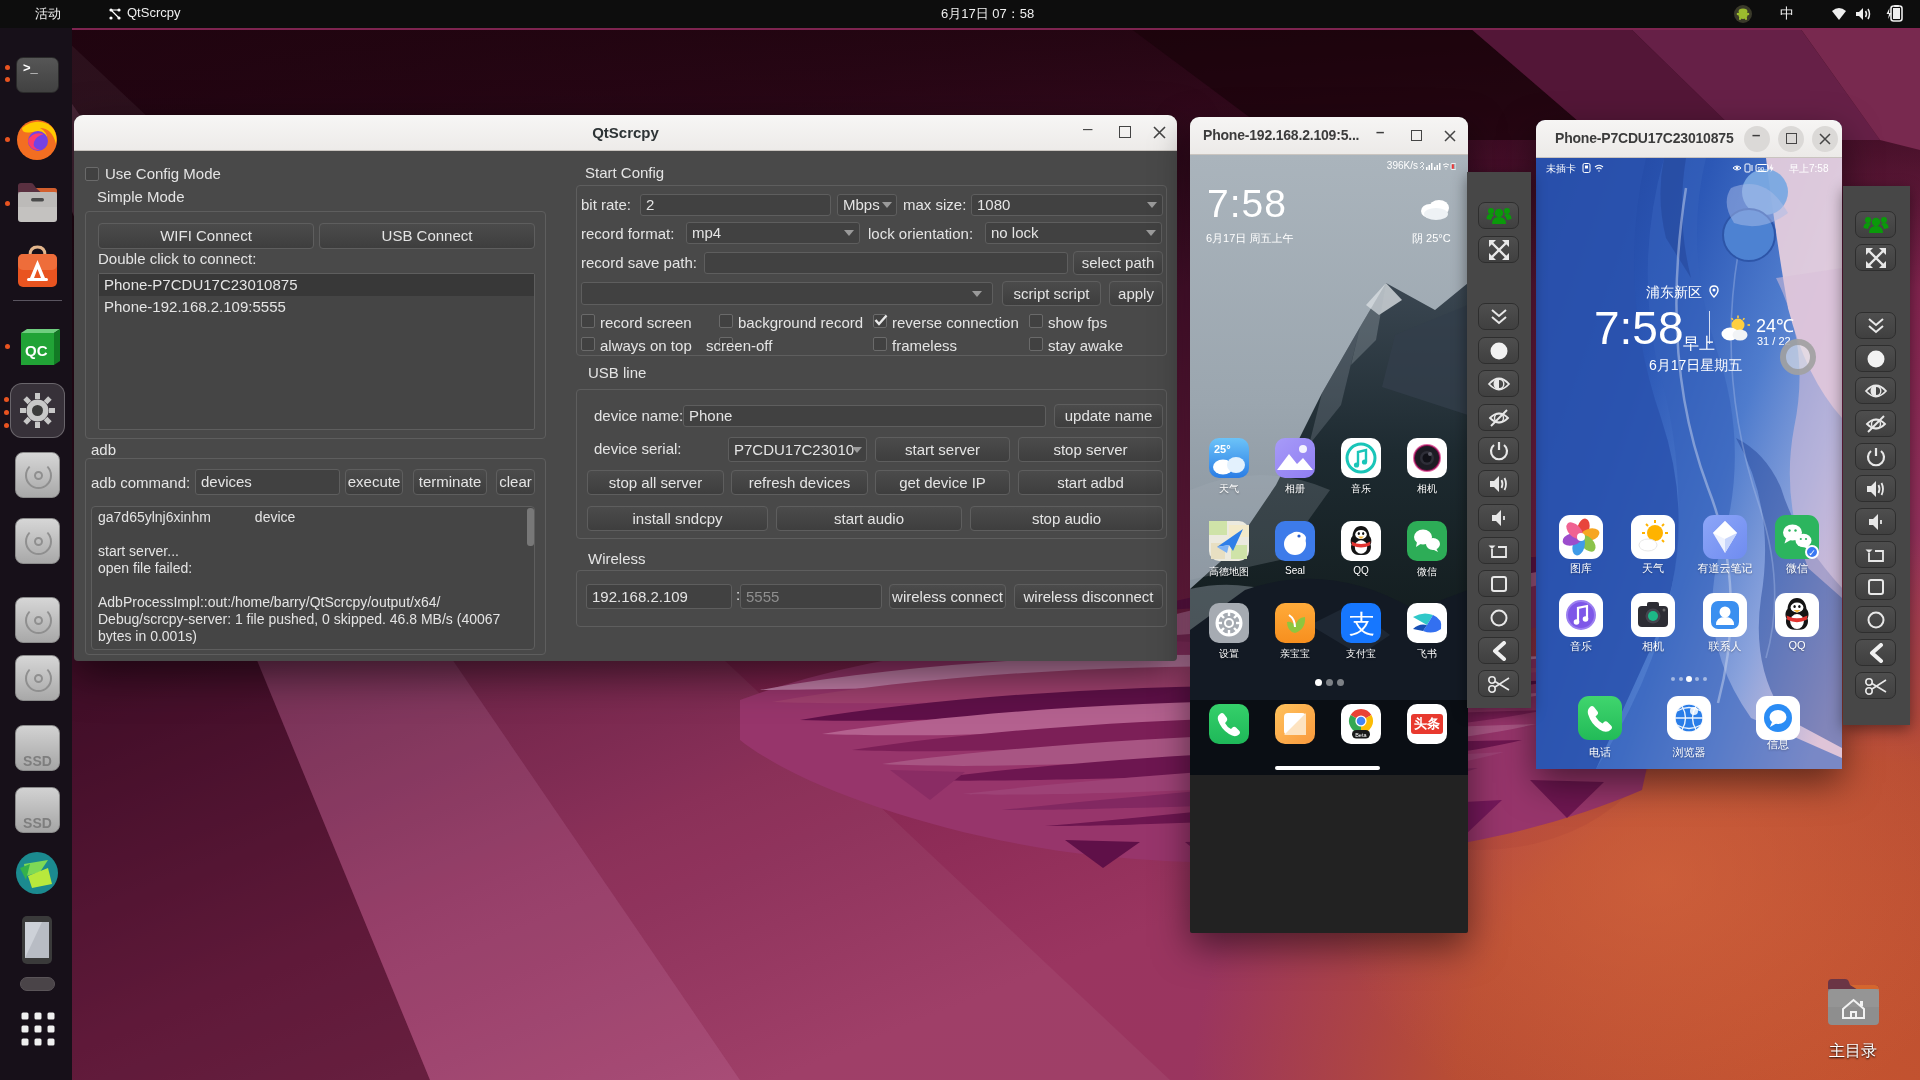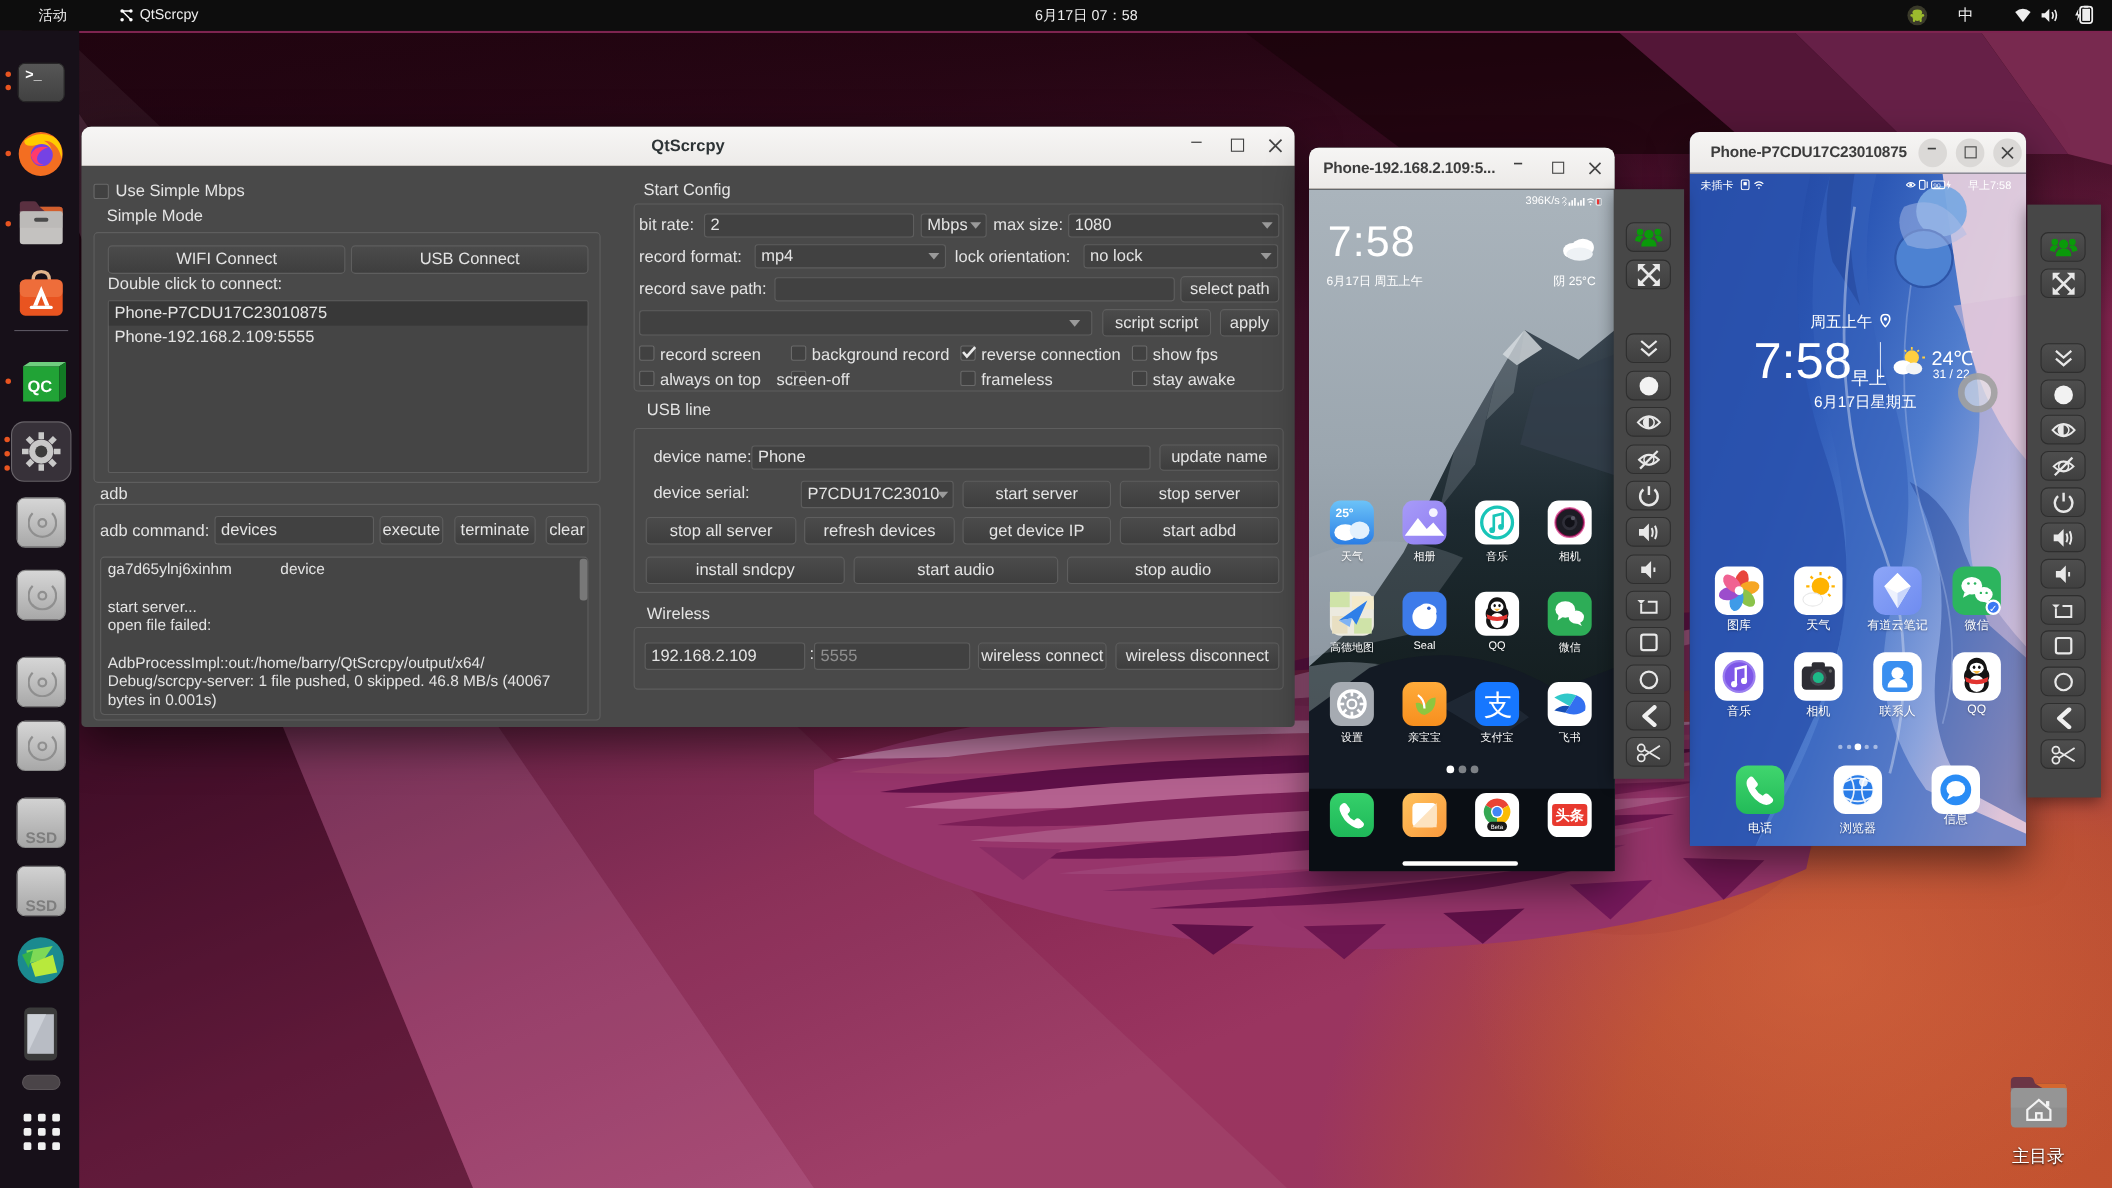--- a/index.html
+++ b/index.html
@@ -230,21 +230,21 @@
 <div class="win-h" style="height:36px">
 <div style="text-align:center;font-weight:bold;font-size:15px;color:#2e3436;line-height:35px">QtScrcpy</div>
 <div class="wbtn" style="left:1009px;top:4px;font-size:17px;color:#444">–</div>
 <div class="abs" style="left:1045px;top:11px;width:12px;height:12px;border:1.5px solid #444"></div>
 <svg class="abs" style="left:1079px;top:11px" width="13" height="13" viewBox="0 0 13 13">
         <path d="M1 1 L12 12 M12 1 L1 12" stroke="#444" stroke-width="1.6"></path>
       </svg>
 </div>
 
 <div class="cb" style="left:11px;top:52px"></div>
-<div class="lbl" style="left:31px;top:50px">Use Simple Mbps</div>
+<div class="lbl" style="left:31px;top:50px">Use Config Mode</div>
 <div class="lbl" style="left:23px;top:73px">Simple Mode</div>
 <div class="gbox" style="left:11px;top:96px;width:461px;height:228px"></div>
 <div class="btn" style="left:24px;top:108px;width:216px;height:26px;line-height:24px">WIFI Connect</div>
 <div class="btn" style="left:245px;top:108px;width:216px;height:26px;line-height:24px">USB Connect</div>
 <div class="lbl" style="left:24px;top:135px">Double click to connect:</div>
 <div class="abs" style="left:24px;top:158px;width:437px;height:157px;background:#454545;border:1px solid #5e5e5e;border-radius:2px">
 <div class="abs" style="left:0;top:0;width:435px;height:22px;background:#383838"></div>
 <div class="abs" style="left:5px;top:2px;color:#e4e4e4;font-size:15px">Phone-P7CDU17C23010875</div>
 <div class="abs" style="left:5px;top:24px;color:#e4e4e4;font-size:15px">Phone-192.168.2.109:5555</div>
 </div>
@@ -419,21 +419,21 @@
       <svg width="24" height="20" viewBox="0 0 24 20">
         <g fill="none" stroke="#e8e8e8" stroke-width="1.6">
           <circle cx="5" cy="6" r="3.2"></circle>
           <circle cx="5" cy="15" r="3.2"></circle>
           <path d="M8 7.5 L22 16 M8 13 L22 4"></path>
         </g>
       </svg>
     </div>
 </div>
 
-<div class="abs" style="left:1190px;top:134px;width:278px;height:658px;background:#222;border-radius:9px 9px 2px 2px;box-shadow:0 14px 36px rgba(0,0,0,.5);z-index:11">
+<div class="abs" style="left:1190px;top:117px;width:278px;height:816px;background:#222;border-radius:9px 9px 2px 2px;box-shadow:0 14px 36px rgba(0,0,0,.5);z-index:11">
 <div class="phone-h" style="height:38px">
       <div style="padding:10px 0 0 13px;font-size:14px;letter-spacing:-0.2px">Phone-192.168.2.109:5...</div>
 <div class="wbtn" style="left:186px;top:6px">–</div>
 <div class="abs" style="left:221px;top:13px;width:11px;height:11px;border:1.5px solid #454545"></div>
 <svg class="abs" style="left:254px;top:13px" width="12" height="12" viewBox="0 0 12 12">
         <path d="M1 1 L11 11 M11 1 L1 11" stroke="#454545" stroke-width="1.5"></path>
       </svg>
 </div>
 <div class="abs" style="left:0;top:38px;width:278px;height:620px;overflow:hidden">
 <svg width="278" height="620" viewBox="0 0 278 620">
@@ -688,21 +688,21 @@
           <path d="M1 5 Q5 1 9 5 Q5 9 1 5" fill="none" stroke-width="1"></path>
           <circle cx="5" cy="5" r="1.4" stroke="none"></circle>
           <rect x="13" y="1" width="5" height="8" rx="1" fill="none" stroke-width="1"></rect>
           <line x1="20" y1="2" x2="20" y2="8" stroke-width="1"></line>
           <rect x="24" y="1.5" width="12" height="7" rx="1.5" fill="none" stroke-width="1"></rect>
           <text x="25.5" y="7.5" font-size="6" stroke="none" font-family="Liberation Sans">90</text>
           <path d="M40 0.5 L37.5 5.5 L39.5 5.5 L38.5 9.5 L41.5 4.5 L39.5 4.5 Z" stroke="none"></path>
         </g>
       </svg>
 <div class="abs" style="left:253px;top:4px;color:#fff;font-size:10px">早上7:58</div>
-<div class="abs" style="left:110px;top:126px;color:#fff;font-size:14px">周五上午</div>
+<div class="abs" style="left:110px;top:126px;color:#fff;font-size:14px">浦东新区</div>
 <svg class="abs" style="left:172px;top:127px" width="12" height="13" viewBox="0 0 12 13">
         <path d="M6 1 Q10 1 10 5 Q10 8 6 12 Q2 8 2 5 Q2 1 6 1" fill="none" stroke="#fff" stroke-width="1.4"></path>
         <circle cx="6" cy="5" r="1.5" fill="#fff"></circle>
       </svg>
 <div class="abs" style="left:58px;top:143px;color:#fff;font-size:46px;font-weight:250">7:58</div>
 <div class="abs" style="left:147px;top:176px;color:#fff;font-size:16px">早上</div>
 <div class="abs" style="left:173px;top:153px;width:1px;height:33px;background:rgba(255,255,255,.8)"></div>
 <svg class="abs" style="left:182px;top:157px" width="34" height="28" viewBox="0 0 34 28">
         <circle cx="20" cy="10" r="6.5" fill="#ffcf40"></circle>
         <g stroke="#ffcf40" stroke-width="1.6">

